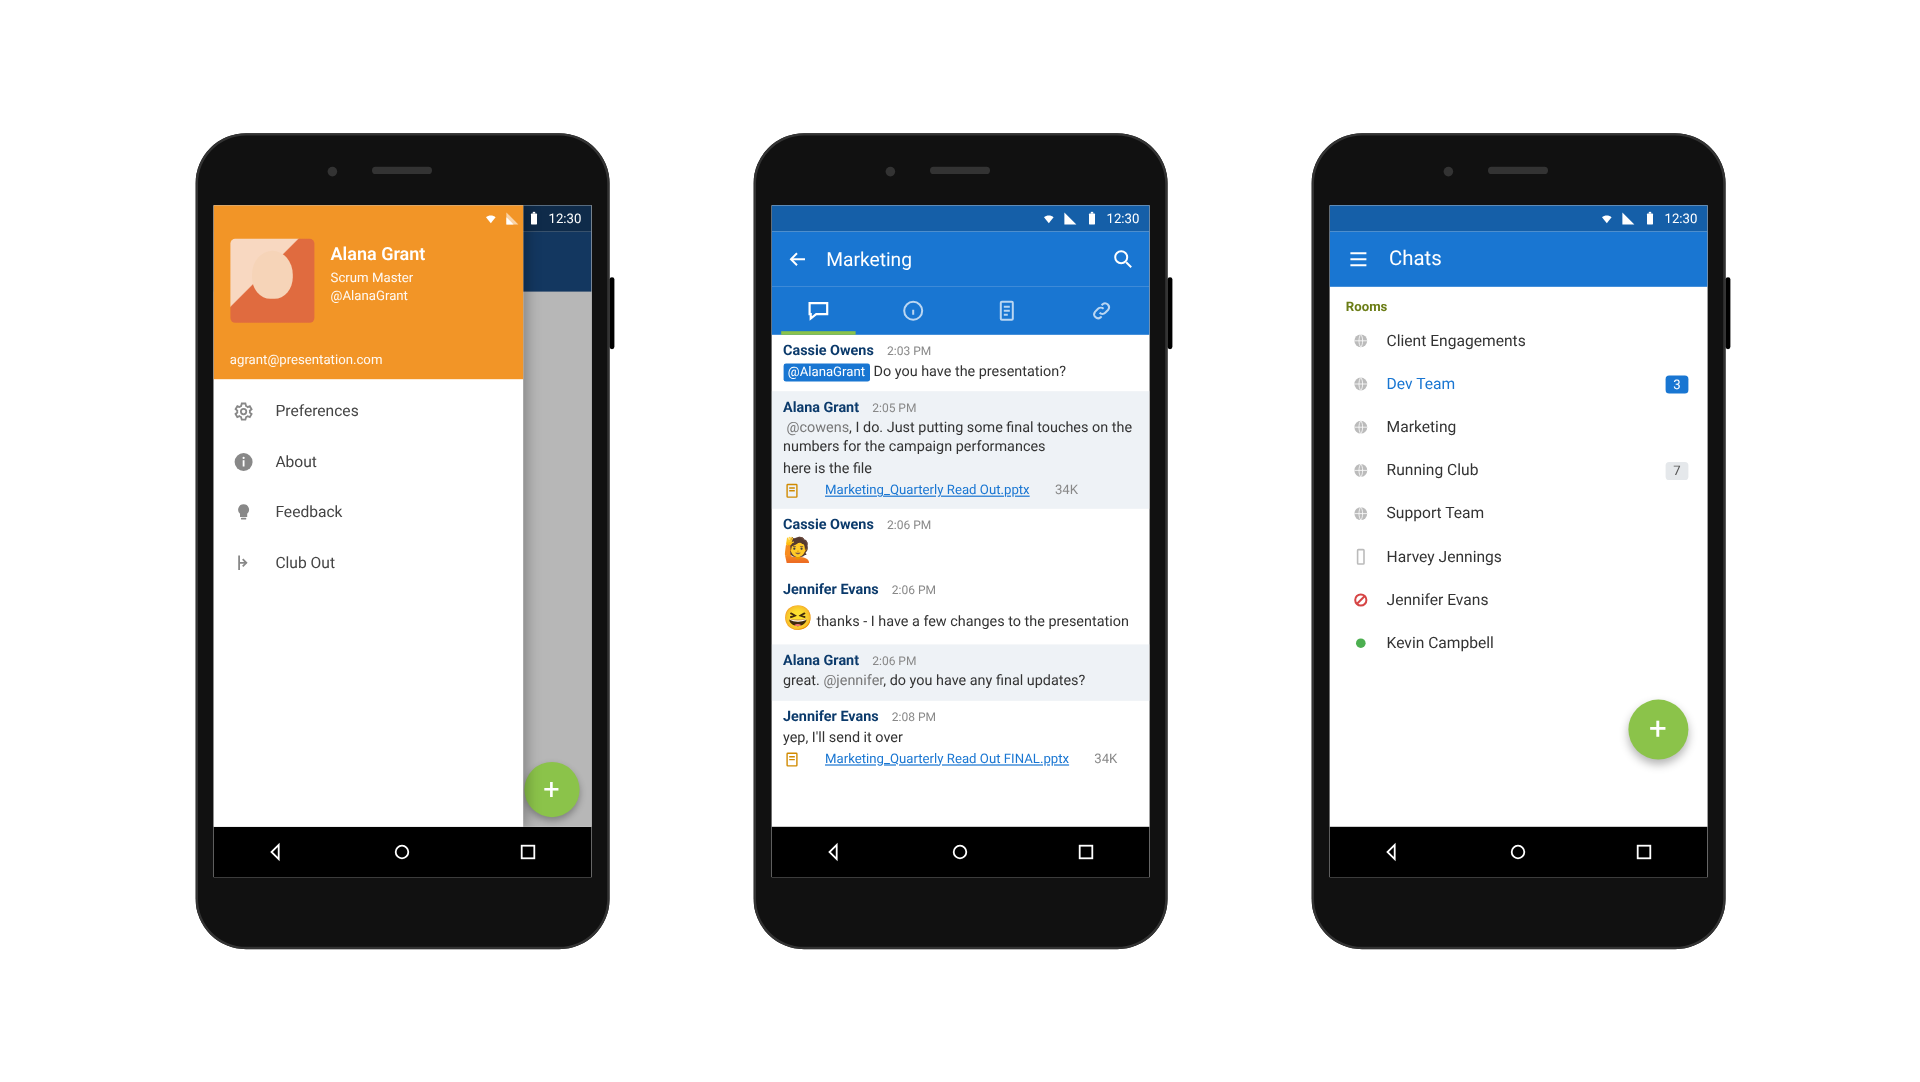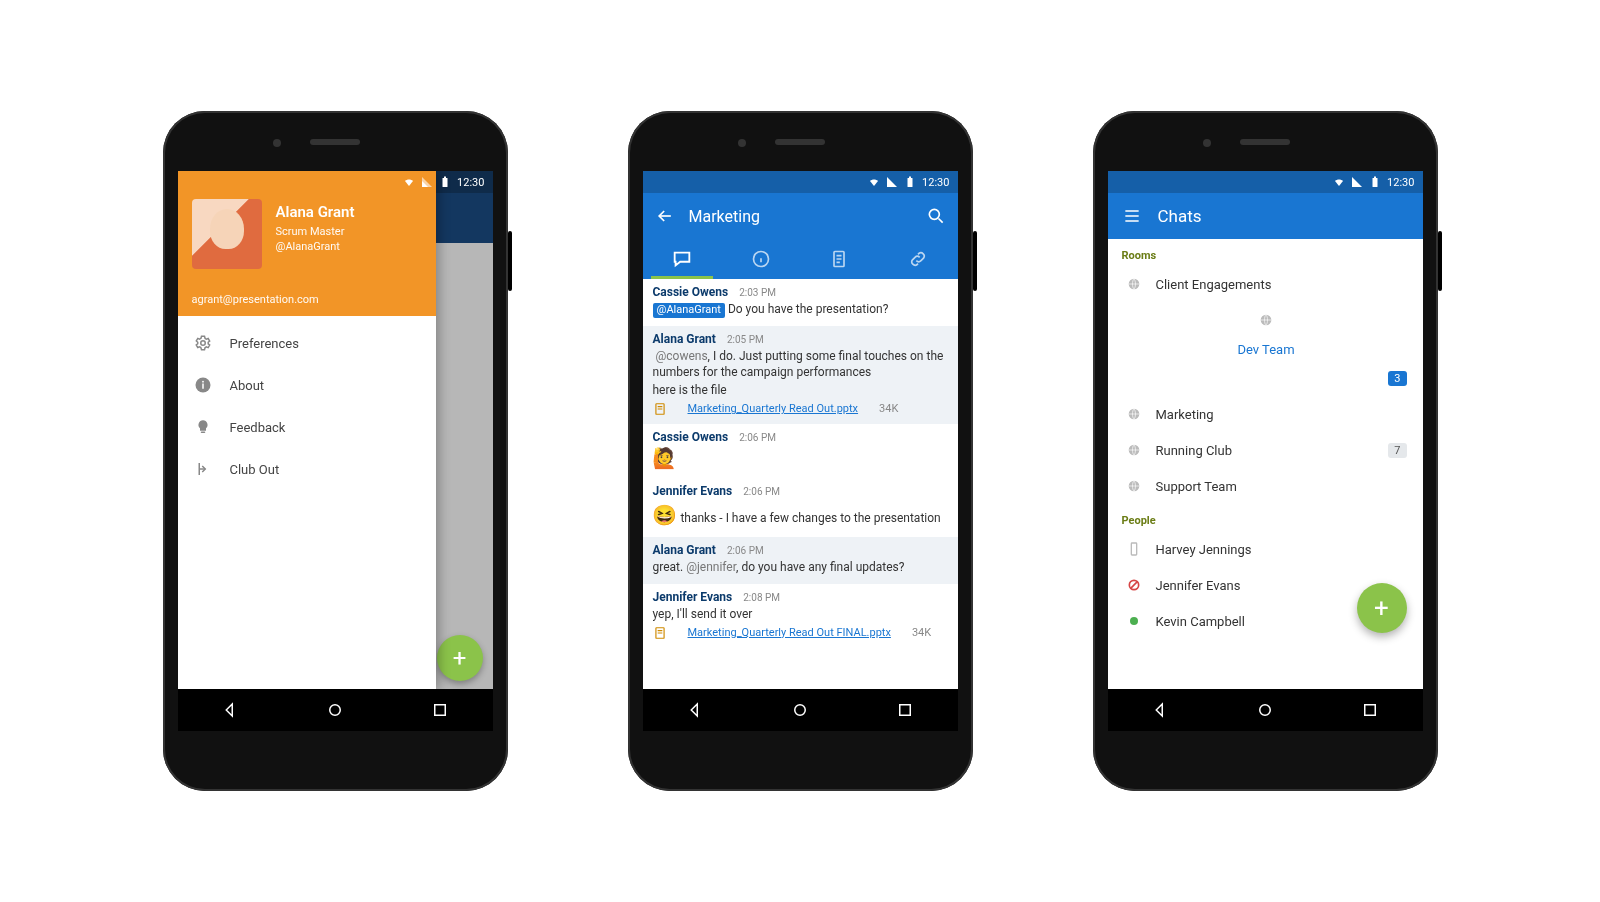--- a/index.html
+++ b/index.html
@@ -150,21 +150,21 @@
   .section-label {
     color:#6b7d16; font-size:11px; font-weight:700;
     padding:10px 14px 4px 14px;
   }
   .list { }
   .row {
     display:flex; align-items:center;
     padding:10px 16px 10px 18px;
     font-size:13px; color:#333; gap:14px;
   }
-  .row.selected { color:#1976d2;flex-direction:column;}
+  .row.selected { color:#1976d2;}
   .row .pres { width:16px; height:16px; flex-shrink:0; display:flex; align-items:center; justify-content:center;}
   .badge {
     margin-left:auto; background:#e5e8eb; color:#555;
     font-size:11px; border-radius:3px; padding:1px 6px;
   }
   .badge.primary { background:#1976d2; color:#fff;}
   .fab3 {
     position:absolute; right:16px; bottom:56px;
     width:50px; height:50px; border-radius:50%;
     background:#8bc34a; box-shadow:0 4px 8px rgba(0,0,0,.3);
@@ -490,21 +490,20 @@
         <div class="row">
           <span class="pres globe-ic">
               <svg viewBox="0 0 24 24" fill="currentColor">
                 <circle cx="12" cy="12" r="8"></circle>
                 <path d="M4 12h16M12 4c3 3 3 13 0 16M12 4c-3 3-3 13 0 16" stroke="#fff" stroke-width="1" fill="none"></path>
               </svg>
             </span>
           <span>Support Team</span>
         </div>
       </div>
-      <div class="section-label">People</div>
       <div class="list">
         <div class="row">
           <span class="pres" style="color:#bbb;">
               <svg viewBox="0 0 24 24" fill="none" stroke="currentColor" stroke-width="2">
                 <rect x="8" y="3" width="8" height="18" rx="1"></rect>
               </svg>
             </span>
           <span>Harvey Jennings</span>
         </div>
         <div class="row">

